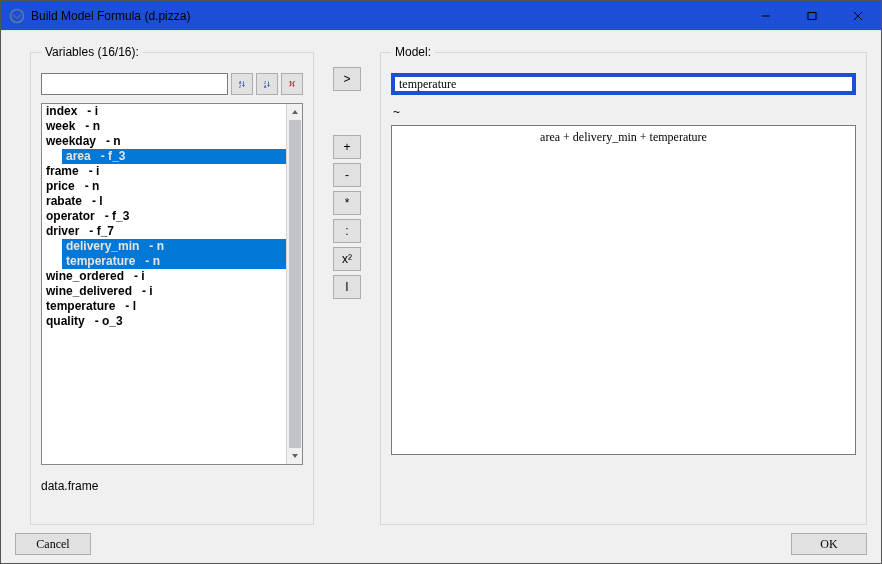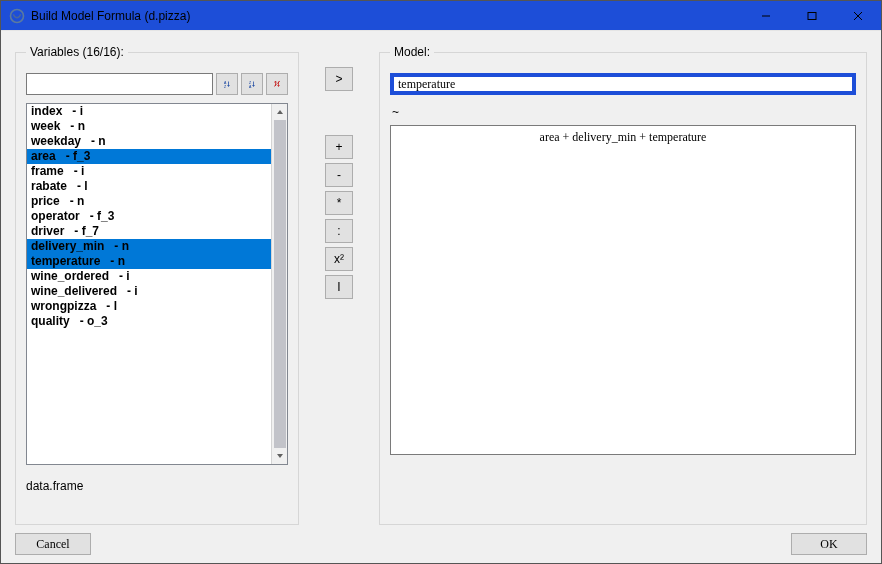--- a/index.html
+++ b/index.html
@@ -10,41 +10,41 @@
 
   
   .titlebar { height:30px; background:#1d4ed8; display:flex; align-items:center; border-bottom:1px solid #e5e5e5; }
   .title-icon { width:16px; height:16px; margin:0 6px 0 8px; position:relative; }
   .title-text { flex:0 0 auto; font-size:12px; }
   .title-spacer { flex:1 1 auto; }
   .winbtn { width:46px; height:30px; display:flex; align-items:center; justify-content:center; }
   .winbtn svg { width:10px; height:10px; }
 
   
-  .body { flex:1 1 auto; padding:14px 14px 8px 14px; display:flex; gap:7px; position:relative; }
+  .body { flex:1 1 auto; padding:14px 14px 8px 29px; display:flex; gap:0; position:relative; }
   fieldset { border:1px solid #d6d6d6; margin:0; padding:10px 10px 10px 10px; position:relative; }
   fieldset > legend { padding:0 4px; font-size:12px; color:#000; }
 
   
   .fs-vars { width:265px; height:480px; }
   .filter-row { display:flex; align-items:center; gap:3px; margin-bottom:8px; margin-top:4px; }
   .filter-input { flex:1 1 auto; height:22px; border:1px solid #7a7a7a; background:#fff; padding:0 4px; }
   .sortbtn { width:22px; height:22px; border:1px solid #adadad; background:#e1e1e1; display:flex; align-items:center; justify-content:center; font-family:Consolas,monospace; font-size:10px; color:#003399; line-height:9px; }
   .sortbtn.red { color:#c00; }
 
   .listbox { border:1px solid #828790; background:#fff; height:362px; position:relative; overflow:hidden; }
   .listbox-inner { position:absolute; inset:0 16px 0 0; overflow:auto;font-weight:bold; }
   .scrollbar-track { position:absolute; top:0; right:0; bottom:0; width:16px; background:#f0f0f0; border-left:1px solid #d4d4d4; }
   .sb-btn { position:absolute; left:0; width:16px; height:16px; background:#f0f0f0; display:flex; align-items:center; justify-content:center; }
   .sb-btn.up { top:0; }
   .sb-btn.dn { bottom:0; }
   .sb-thumb { position:absolute; left:2px; width:12px; background:#c2c3c9; }
   .sb-arrow { width:8px; height:8px; }
   .li { padding:0 4px; height:15px; line-height:15px; white-space:pre; font-size:12px; }
-  .li.sel { background:#0078d7; color:#000000; }
+  .li.sel { background:#0078d7; color:#e5e5e5;margin-left:20px; }
   .below-list { margin-top:14px; font-size:12px; }
 
   
   .opcol { width:66px; display:flex; flex-direction:column; align-items:center; padding-top:22px; }
   .opbtn { width:28px; height:24px; border:1px solid #adadad; background:#e1e1e1; margin-bottom:4px; display:flex; align-items:center; justify-content:center; font-family:"Segoe UI",sans-serif; font-size:12px; }
   .opgap { height:40px; }
 
   
   .fs-model { flex:1 1 auto; height:480px; }
   .model-input { width:100%; height:22px; border:4px solid #1d4ed8; background:#fff; padding:2px 4px; font-family:"Segoe UI"; font-size:12px; margin-top:4px; }
@@ -117,29 +117,29 @@
         </button>
       </div>
 
       <div class="listbox">
         <div class="listbox-inner" id="var-list">
             <div class="li">index   - i</div>
             <div class="li">week   - n</div>
             <div class="li">weekday   - n</div>
             <div class="li sel">area   - f_3</div>
             <div class="li">frame   - i</div>
+            <div class="li">price   - n</div>
             <div class="li">rabate   - l</div>
-            <div class="li">price   - n</div>
             <div class="li">operator   - f_3</div>
             <div class="li">driver   - f_7</div>
             <div class="li sel">delivery_min   - n</div>
             <div class="li sel">temperature   - n</div>
             <div class="li">wine_ordered   - i</div>
             <div class="li">wine_delivered   - i</div>
-            <div class="li">wrongpizza   - l</div>
+            <div class="li">temperature   - l</div>
             <div class="li">quality   - o_3</div>
           </div>
         <div class="scrollbar-track">
           <div class="sb-btn up">
             <svg class="sb-arrow" viewBox="0 0 8 8">
                 <path d="M1 6 L4 2 L7 6 Z" fill="#606060"></path>
               </svg>
           </div>
           <div class="sb-thumb" style="top:16px; height:330px;"></div>
           <div class="sb-btn dn">

